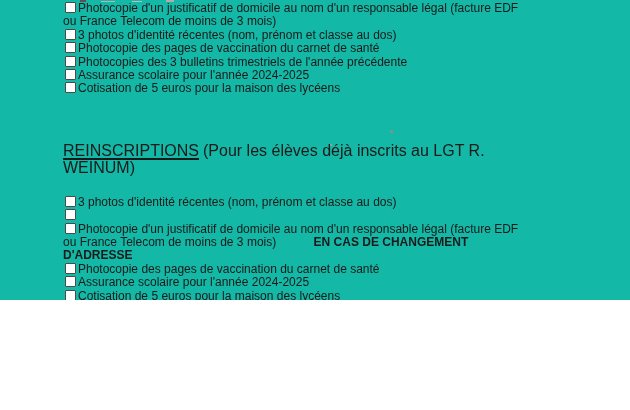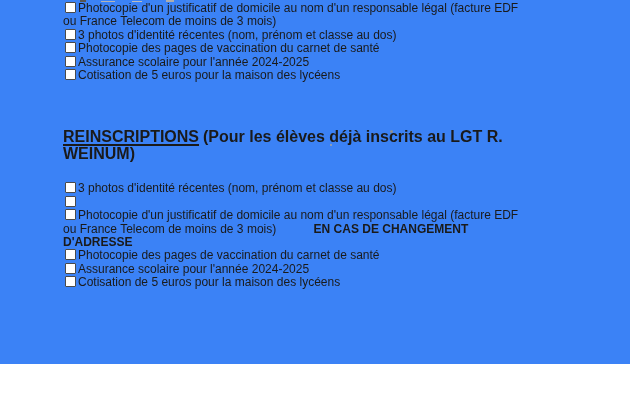--- a/index.html
+++ b/index.html
@@ -3,23 +3,23 @@
 <meta charset="utf-8">
 <style>
   html, body { margin: 0; padding: 0; }
   body {
     width: 630px; height: 410px;
     background: #ffffff;
     font-family: "Liberation Sans", sans-serif;
   }
   .page {
     position: relative;
-    width: 630px; height: 364px;
+    width: 630px; height: 300px;
     overflow: hidden;
-    background: #3b82f6;
+    background: #14b8a6;
     color: #1a1a1a;
   }
   .content {
     position: absolute;
     left: 63px; top: 2px;
     width: 470px;
     font-size: 12px;
     line-height: 13.4px;
   }
   .check-item { margin: 0; }
@@ -29,21 +29,21 @@
     border: 1px solid #4a4a4a;
     background: #ffffff;
     margin: 0 2px 0 2px;
     vertical-align: -1px;
     border-radius: 1px;
   }
   .bold-suffix { font-weight: bold; padding-left: 34px; }
   .section-heading {
     margin-top: 46px;
     font-size: 16px;
-    font-weight: bold;
+    font-weight: normal;
     line-height: 17px;
   }
   .heading-title {
     text-decoration: underline;
     text-decoration-thickness: 2px;
     text-underline-offset: 2px;
   }
   .heading-subtitle { margin-left: 4px; }
   .list-second { margin-top: 20px; }
   .speck {
@@ -75,20 +75,23 @@
       <div class="check-item">
         <span class="checkbox"></span><span>Photocopie d'un justificatif de domicile au nom d'un responsable légal (facture EDF ou France Telecom de moins de 3 mois)</span>
       </div>
       <div class="check-item">
         <span class="checkbox"></span><span>3 photos d'identité récentes (nom, prénom et classe au dos)</span>
       </div>
       <div class="check-item">
         <span class="checkbox"></span><span>Photocopie des pages de vaccination du carnet de santé</span>
       </div>
       <div class="check-item">
+        <span class="checkbox"></span><span>Photocopies des 3 bulletins trimestriels de l'année précédente</span>
+      </div>
+      <div class="check-item">
         <span class="checkbox"></span><span>Assurance scolaire pour l'année 2024-2025</span>
       </div>
       <div class="check-item">
         <span class="checkbox"></span><span>Cotisation de 5 euros pour la maison des lycéens</span>
       </div>
     </div>
 
     <div class="section-heading">
       <span class="heading-title">REINSCRIPTIONS</span><span class="heading-subtitle">(Pour les élèves déjà inscrits au LGT R. WEINUM)</span>
     </div>

